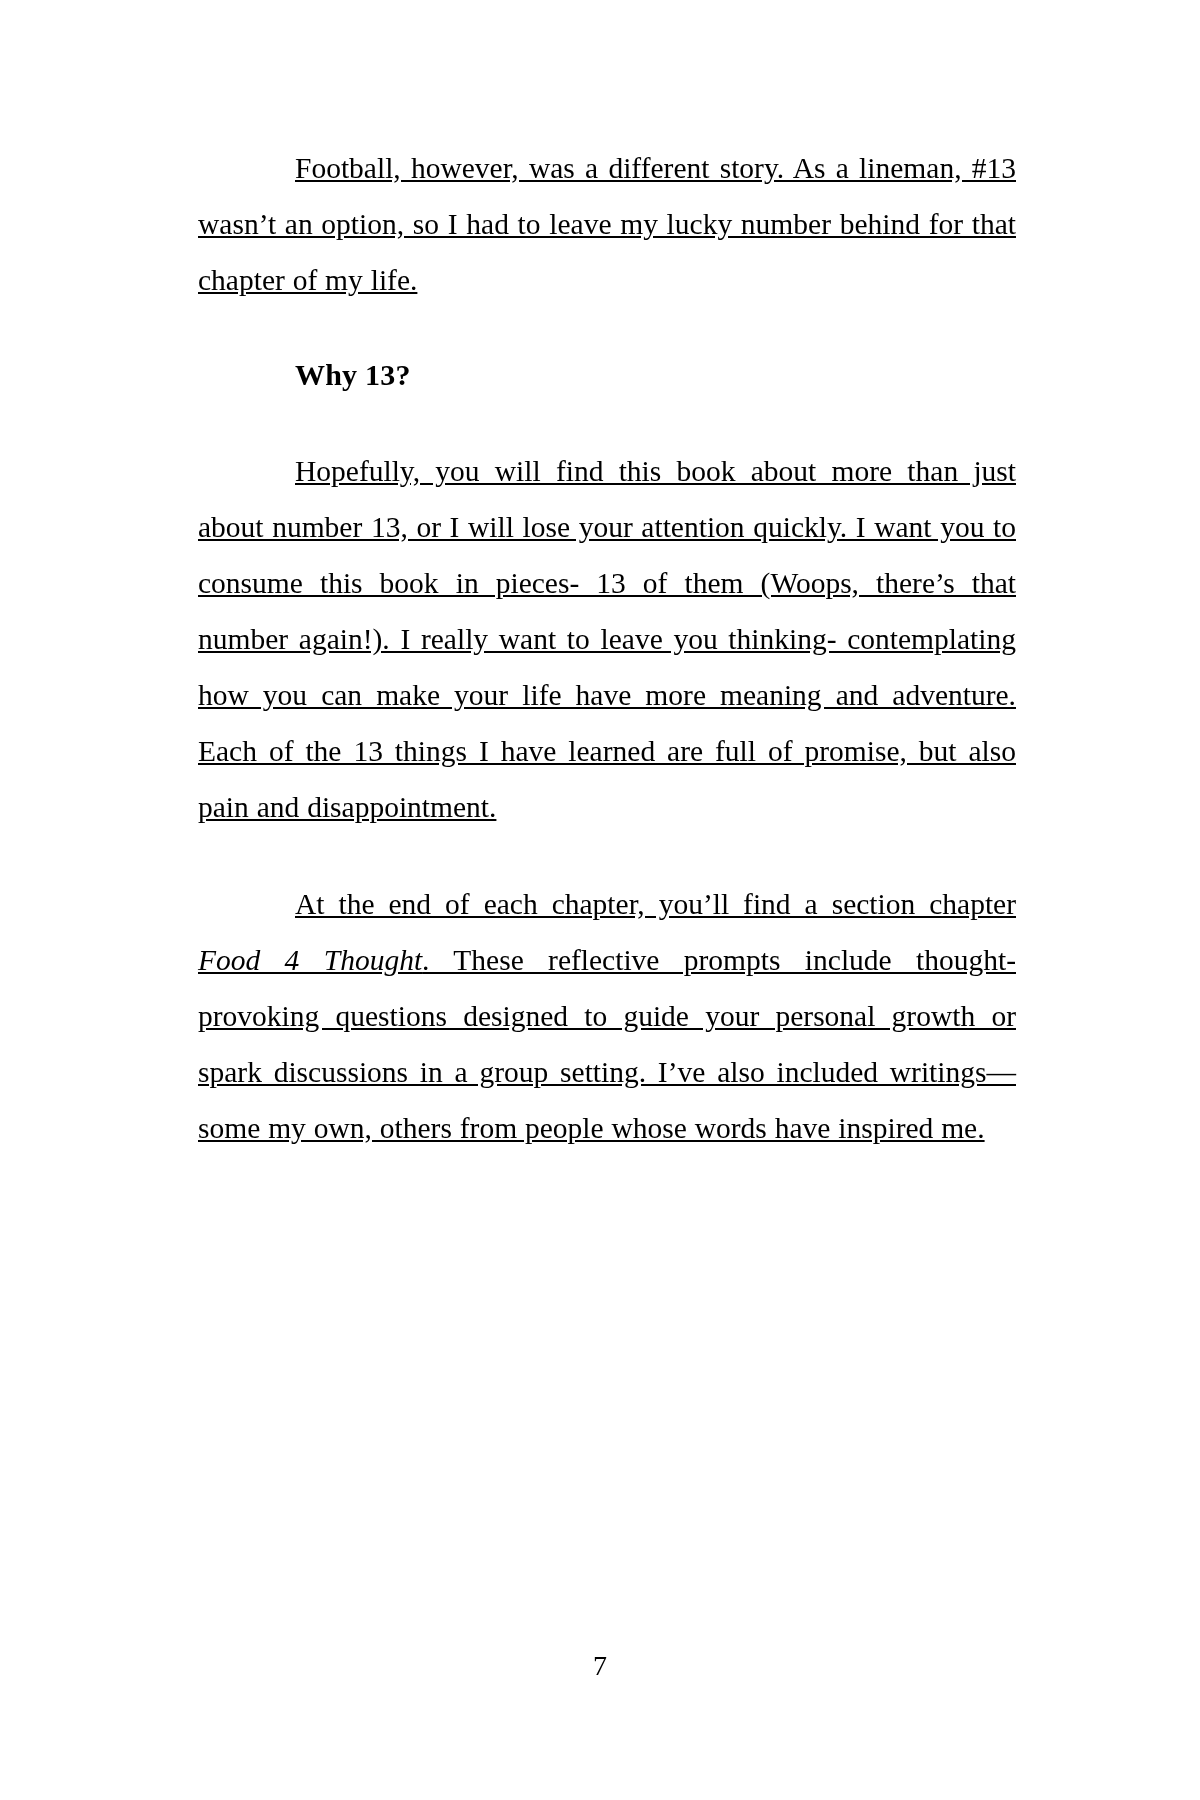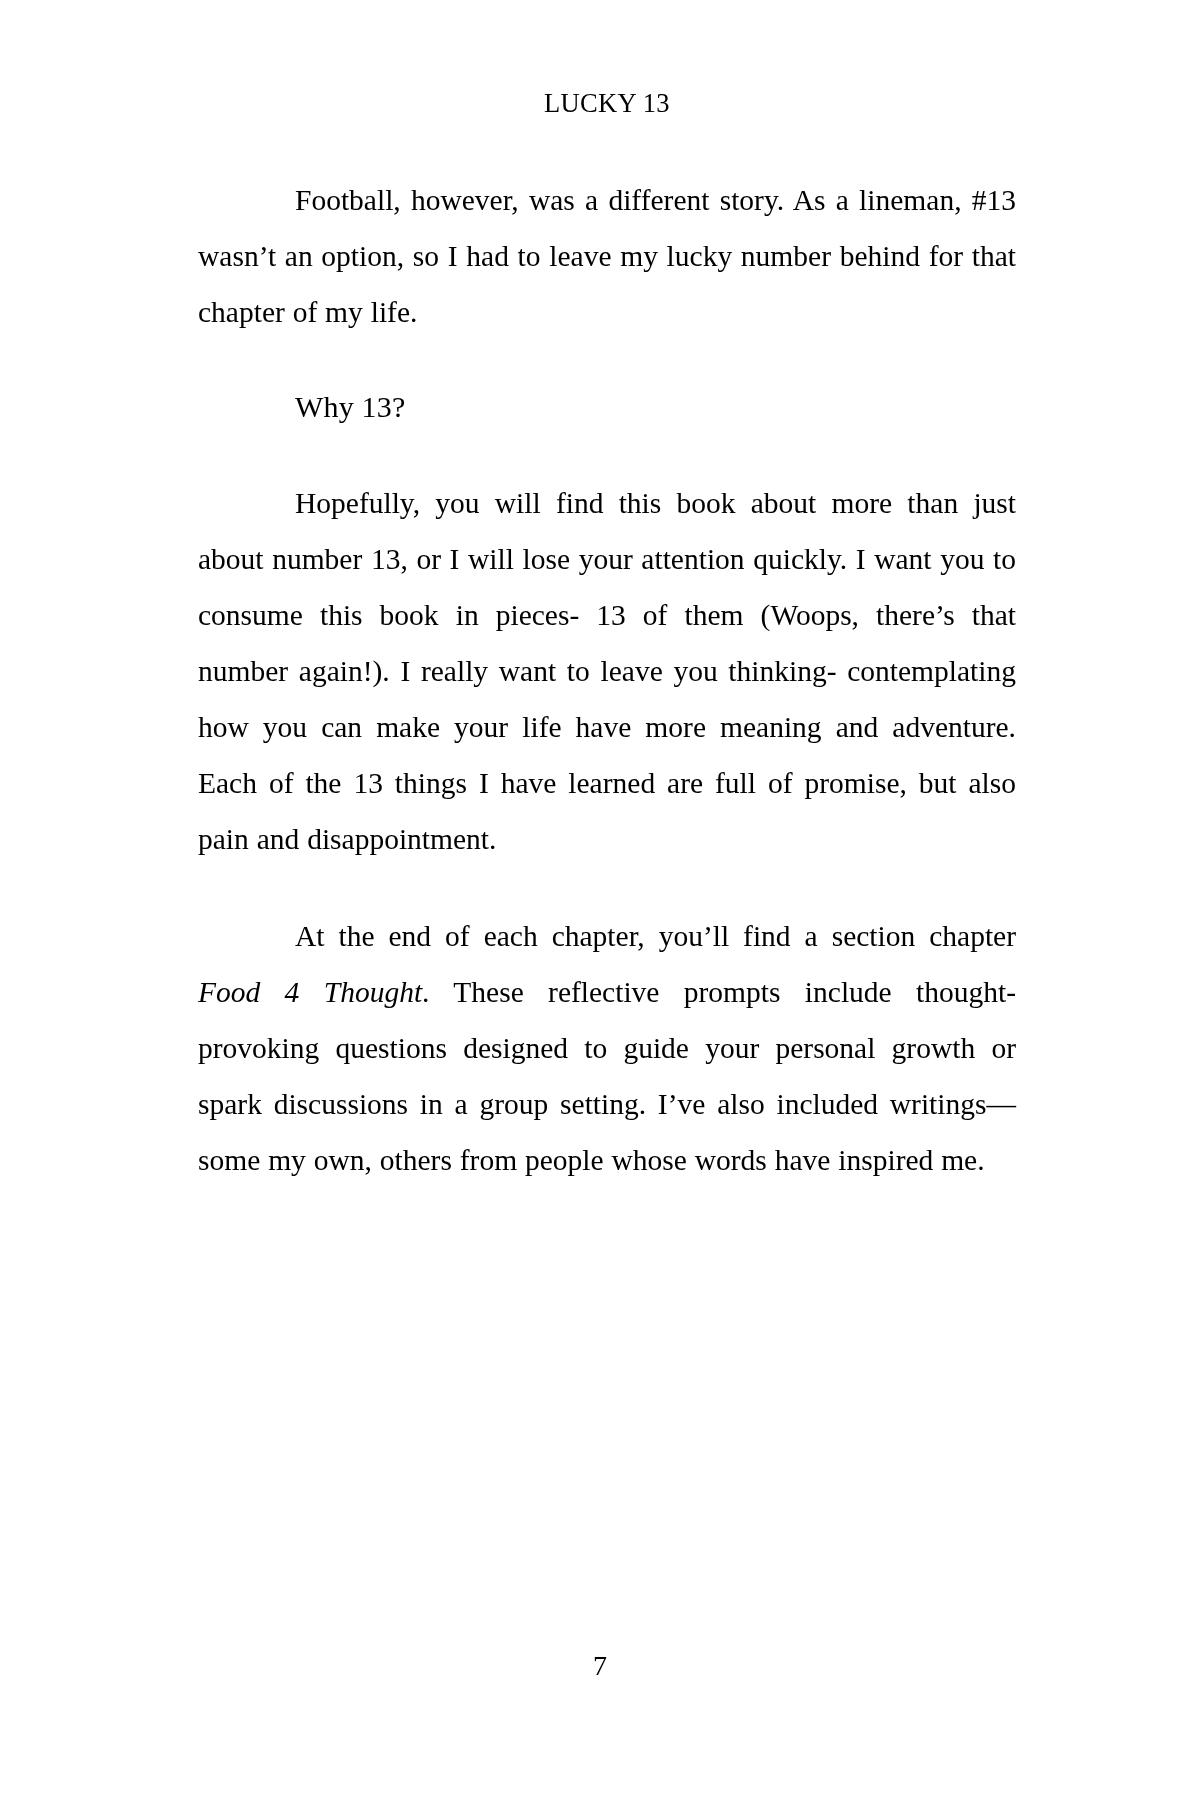--- a/index.html
+++ b/index.html
@@ -40,27 +40,28 @@
   }
   p.para {
     margin: 0 0 0 0;
     font-size: 29.5px;
     line-height: 56px;
     text-align: justify;
     text-indent: 97px;
     text-justify: inter-word;
     word-spacing: 0.5px;
     hyphens: none;
+    text-decoration: underline;
   }
   p.para + p.para {
     margin-top: 41px;
   }
   h2.section-heading {
     font-size: 30px;
-    font-weight: normal;
+    font-weight: bold;
     line-height: 56px;
     margin: 39px 0 0 0;
     text-indent: 97px;
     text-align: left;
     letter-spacing: 0.2px;
   }
   h2.section-heading + p.para {
     margin-top: 40px;
   }
   .italic-title {
@@ -76,21 +77,20 @@
     line-height: 1;
   }
 </style>
 </head>
 <body>
 
 <div class="page">
 
   <div class="content">
 
-    <div class="running-header">LUCKY 13</div>
 
     <div class="body-block">
 
       <p class="para">Football, however, was a different story. As a lineman, #13 wasn’t an option, so I had to leave my lucky number behind for that chapter of my life.</p>
 
       <h2 class="section-heading">Why 13?</h2>
 
       <p class="para">Hopefully, you will find this book about more than just about number 13, or I will lose your attention quickly.  I want you to consume this book in pieces- 13 of them (Woops, there’s that number again!).  I really want to leave you thinking- contemplating how you can make your life have more meaning and adventure.  Each of the 13 things I have learned are full of promise, but also pain and disappointment.</p>
 
       <p class="para"><span>At the end of each chapter, you’ll find a section chapter </span><span class="italic-title">Food 4 Thought</span><span>. These reflective prompts include thought-provoking questions designed to guide your personal growth or spark discussions in a group setting. I’ve also included writings—some my own, others from people whose words have inspired me.</span></p>

